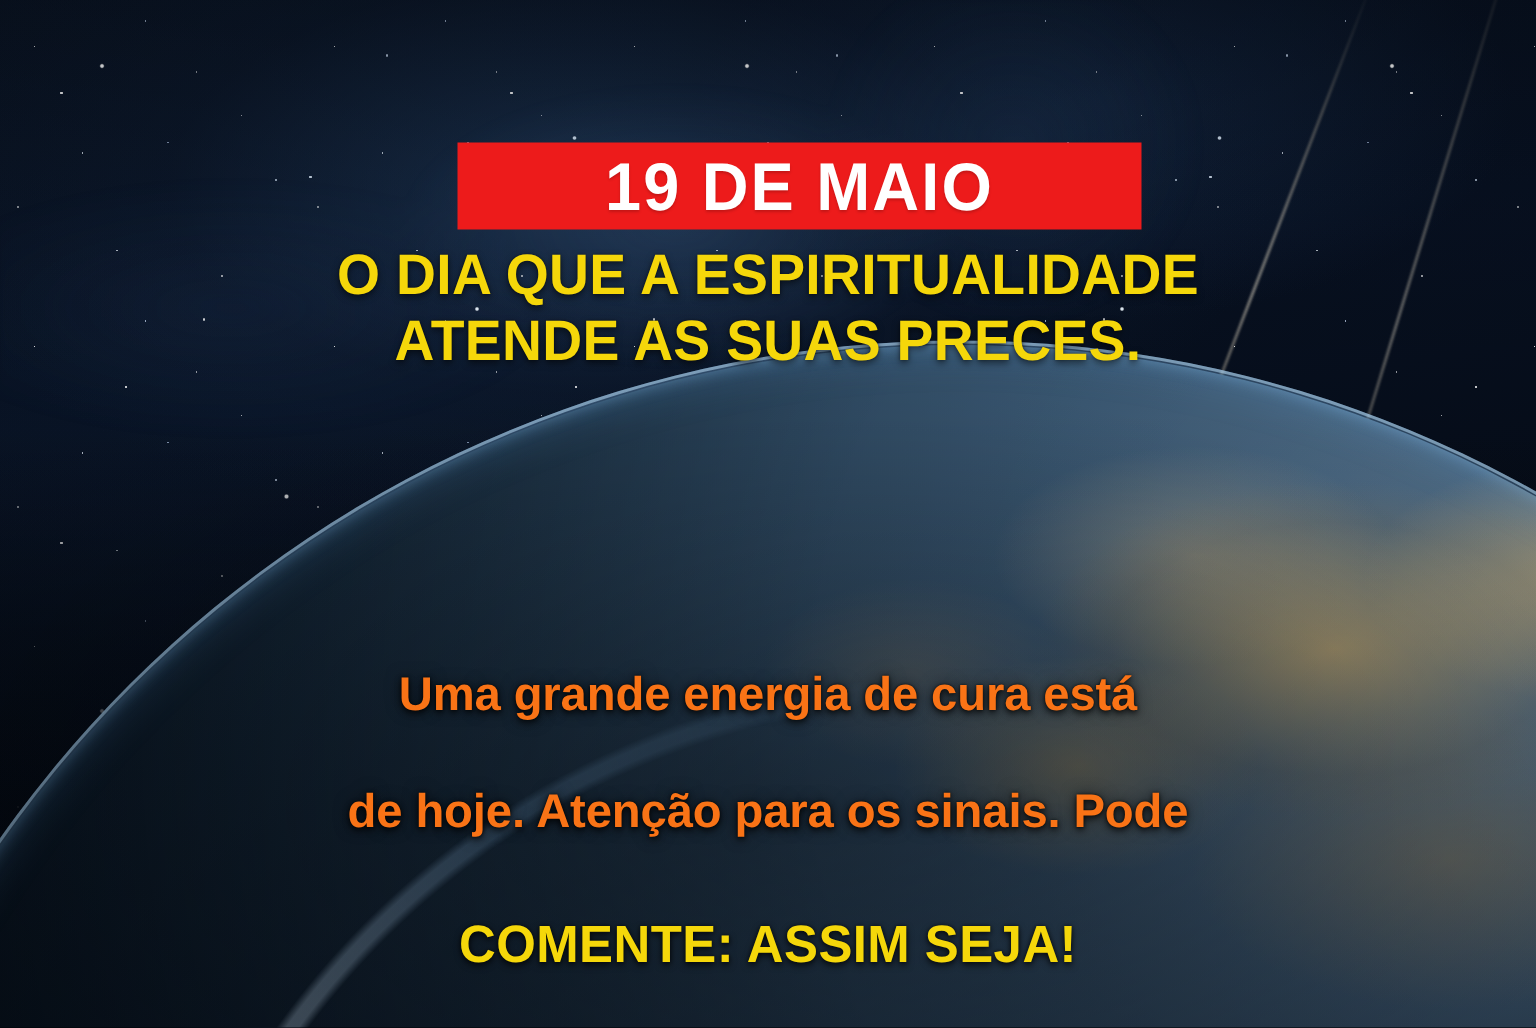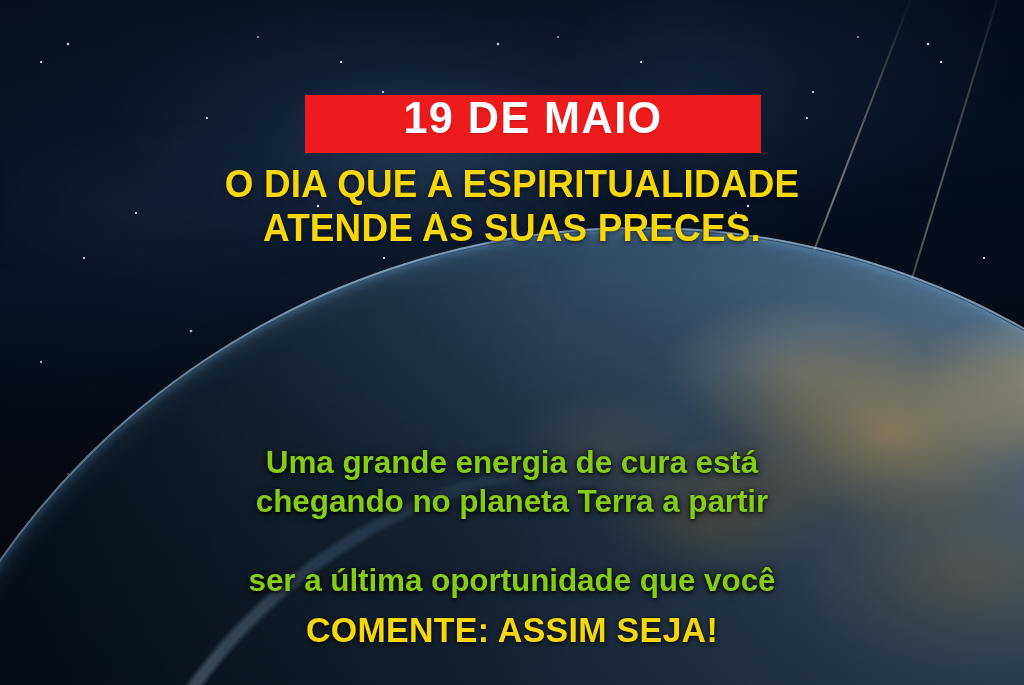--- a/index.html
+++ b/index.html
@@ -206,21 +206,21 @@
   }
 
   .date-banner {
     position: absolute;
     left: 305px;
     top: 95px;
     width: 456px;
     height: 58px;
     background: #ED1B1B;
     display: flex;
-    align-items: flex-start;
+    align-items: center;
     justify-content: center;
   }
   .date-banner-text {
     color: #ffffff;
     font-size: 45px;
     font-weight: bold;
     letter-spacing: 1.5px;
     line-height: 1;
     white-space: nowrap;
     transform: scaleX(0.96);
@@ -243,21 +243,21 @@
   }
   .headline-line { display: block; white-space: nowrap; }
 
   .body-copy {
     position: absolute;
     left: 50%;
     transform: translateX(-50%);
     top: 443px;
     width: 900px;
     text-align: center;
-    color: #84cc16;
+    color: #f97316;
     font-size: 31.5px;
     font-weight: bold;
     line-height: 1.245;
     letter-spacing: -0.1px;
     text-shadow:
       0 2px 4px rgba(0,0,0,0.70),
       0 0 10px rgba(0,0,0,0.55),
       0 0 2px rgba(0,0,0,0.65);
   }
 
@@ -308,23 +308,23 @@
       <span class="date-banner-text">19 DE MAIO</span>
     </div>
 
     <div class="headline">
       <span class="headline-line">O DIA QUE A ESPIRITUALIDADE</span>
       <span class="headline-line">ATENDE AS SUAS PRECES.</span>
     </div>
 
     <div class="body-copy">
       <span>Uma grande energia de cura está</span><br>
-      <span>chegando no planeta Terra a partir</span><br>
       <br>
-      <span>ser a última oportunidade que você</span><br>
+      <span>de hoje. Atenção para os sinais. Pode</span><br>
+      <br>
       <br>
     </div>
 
     <div class="cta">
       <span>COMENTE: ASSIM SEJA!</span>
     </div>
 
   </div>
 </div>
 

